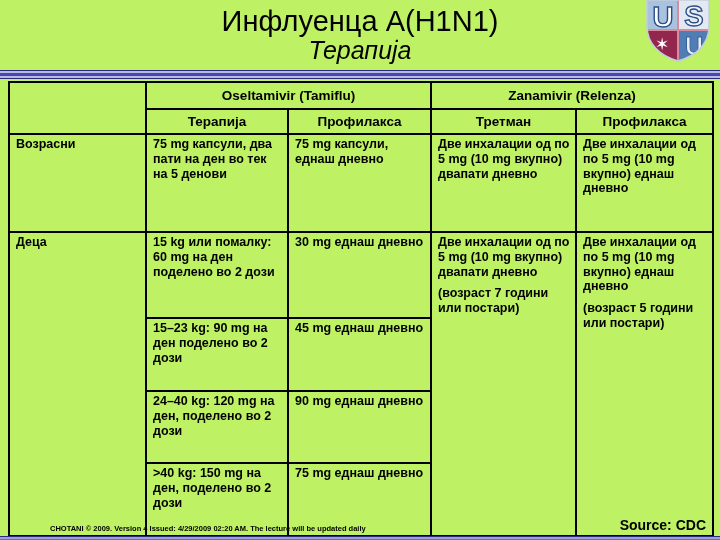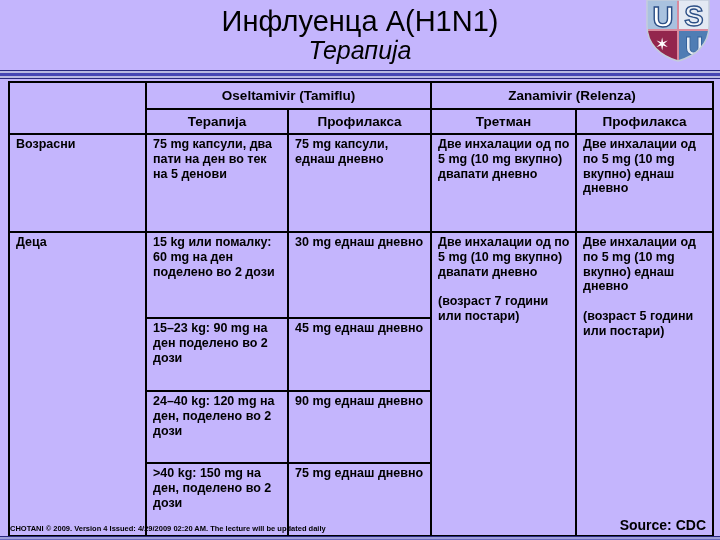--- a/index.html
+++ b/index.html
@@ -1,20 +1,20 @@
 <!DOCTYPE html>
 <html><head>
 <meta charset="utf-8">
 <style>
   html,body{margin:0;padding:0;}
   body{
     width:720px;height:540px;overflow:hidden;background:#ffffff;
     font-family:"Liberation Sans",sans-serif;color:#000;
   }
-  .slide{position:relative;width:720px;height:540px;background:#c4b5fd;}
+  .slide{position:relative;width:720px;height:540px;background:#bef264;}
 
   
   .title-block{position:absolute;top:5px;left:0;width:100%;text-align:center;}
   .title-l1{font-size:29px;line-height:1.12;font-weight:400;}
   .title-l2{font-size:25px;line-height:1.1;font-style:italic;font-weight:400;}
 
   
   .crest{position:absolute;top:0;right:8px;width:68px;height:62px;}
 
   
@@ -45,26 +45,26 @@
     text-align:center;vertical-align:middle;font-size:13.5px;padding:1px 2px;
   }
   td.rowlabel{font-size:14px;padding-top:4px;}
   tr.h-g1{height:27px;}
   tr.h-g2{height:25px;}
   tr.h-adults{height:98px;}
   tr.h-c1{height:86px;}
   tr.h-c2{height:73px;margin-left:46px;}
   tr.h-c3{height:72px;}
   tr.h-c4{height:73px;margin-top:32px;}
-  .note{margin-top:15px;}
+  .note{margin-top:7px;}
 
   
   .footer-left{
     position:absolute;left:10px;top:524px;width:300px;
-    font-size:7.5px;font-weight:bold;white-space:nowrap;letter-spacing:0px;
+    font-size:7.5px;font-weight:bold;white-space:nowrap;letter-spacing:0px;padding-left:40px;
   }
   .footer-right{
     position:absolute;right:14px;top:517px;
     font-size:14px;font-weight:bold;text-align:center;
   }
 </style>
 </head>
 <body>
 
 <div class="slide">

